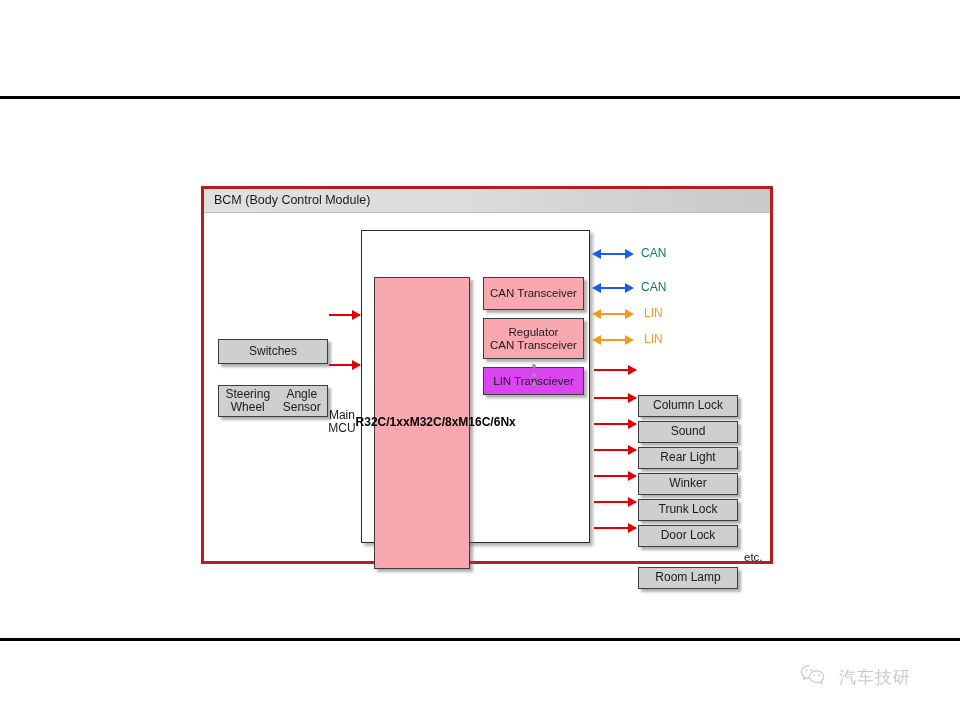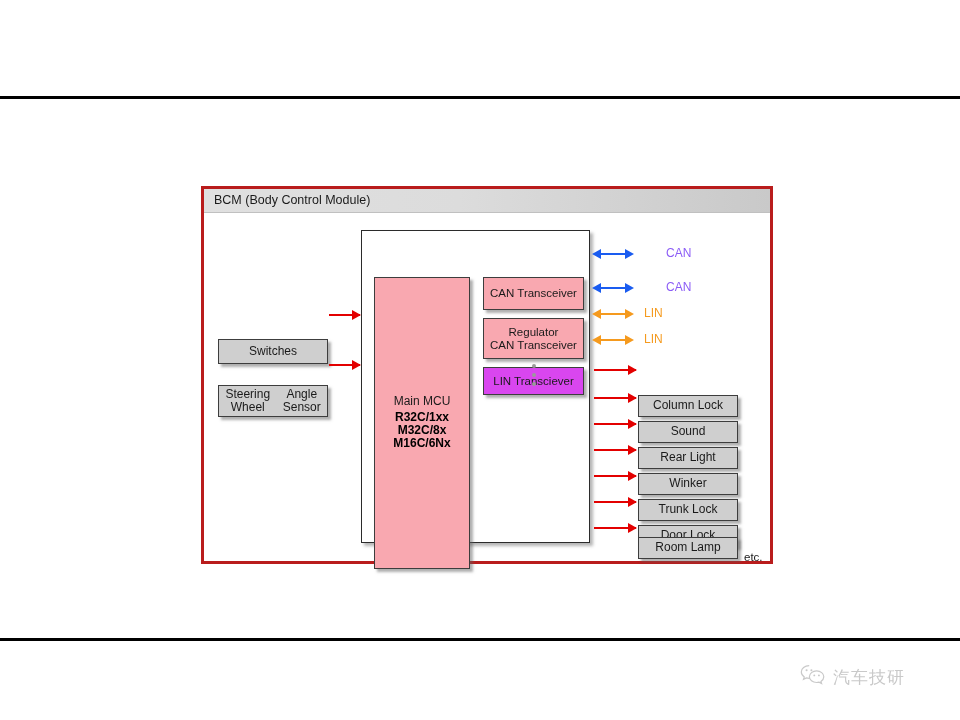--- a/index.html
+++ b/index.html
@@ -92,21 +92,21 @@
   .blk-gray {
     background: #cfcfcf;
     border: 1px solid #3d3d3d;
   }
 
   #mcu-block {
     left: 12px;
     top: 10px;
     width: 96px;
     height: 292px;
-    flex-direction: column;
+    flex-direction: row;
     justify-content: center;
     font-size: 12px;
   }
   #mcu-title { color: #1a1a1a; margin-bottom: 2px; }
   .mcu-part  { color: #000000; font-weight: bold; }
 
   #can-transceiver    { left: 121px; top: 10px;  width: 101px; height: 33px; font-size: 11.5px; }
   #reg-can-transceiver{ left: 121px; top: 51px;  width: 101px; height: 41px; font-size: 11.5px; flex-direction: column; }
   #lin-transceiver    { left: 121px; top: 100px; width: 101px; height: 28px; font-size: 11.5px; color: #1a1a1a; }
 
@@ -185,40 +185,40 @@
     background: currentColor;
   }
   .bus-can { color: #1a5cf0; }
   .bus-lin { color: #f59a1e; }
 
   .bus-label {
     position: absolute;
     font-size: 12px;
     white-space: nowrap;
   }
-  .bus-label.can { color: #8b5cf6; margin-left: 25px; }
+  .bus-label.can { color: #0f766e; }
   .bus-label.lin { color: #f59a1e; }
 
   #etc-label {
     position: absolute;
     left: 540px;
     top: 343px;
     font-size: 11.5px;
     color: #1a1a1a;
     margin-top: 19px;
   }
 
   
   #watermark {
     position: absolute;
     left: 800px;
     top: 664px;
     display: flex;
     align-items: center;
-    gap: 7px;
+    gap: 13px;
   }
   #watermark-text {
     font-size: 17px;
     color: #c9c9c9;
     letter-spacing: 1px;
     white-space: nowrap;
   }
 </style>
 </head>
 <body>
@@ -310,21 +310,21 @@
   </div>
   <div class="blk blk-gray out-blk" style="top:248px;">
     <span>Winker</span>
   </div>
   <div class="blk blk-gray out-blk" style="top:274px;">
     <span>Trunk Lock</span>
   </div>
   <div class="blk blk-gray out-blk" style="top:300px;">
     <span>Door Lock</span>
   </div>
-  <div class="blk blk-gray out-blk" style="top:312px;">
+  <div class="blk blk-gray out-blk" style="top:342px;">
     <span>Room Lamp</span>
   </div>
 
   <div id="etc-label">etc.</div>
 </div>
 
 <div id="watermark">
   <span>
     <svg width="26" height="22" viewBox="0 0 26 22" aria-hidden="true">
       <g fill="none" stroke="#c9c9c9" stroke-width="1.2">

